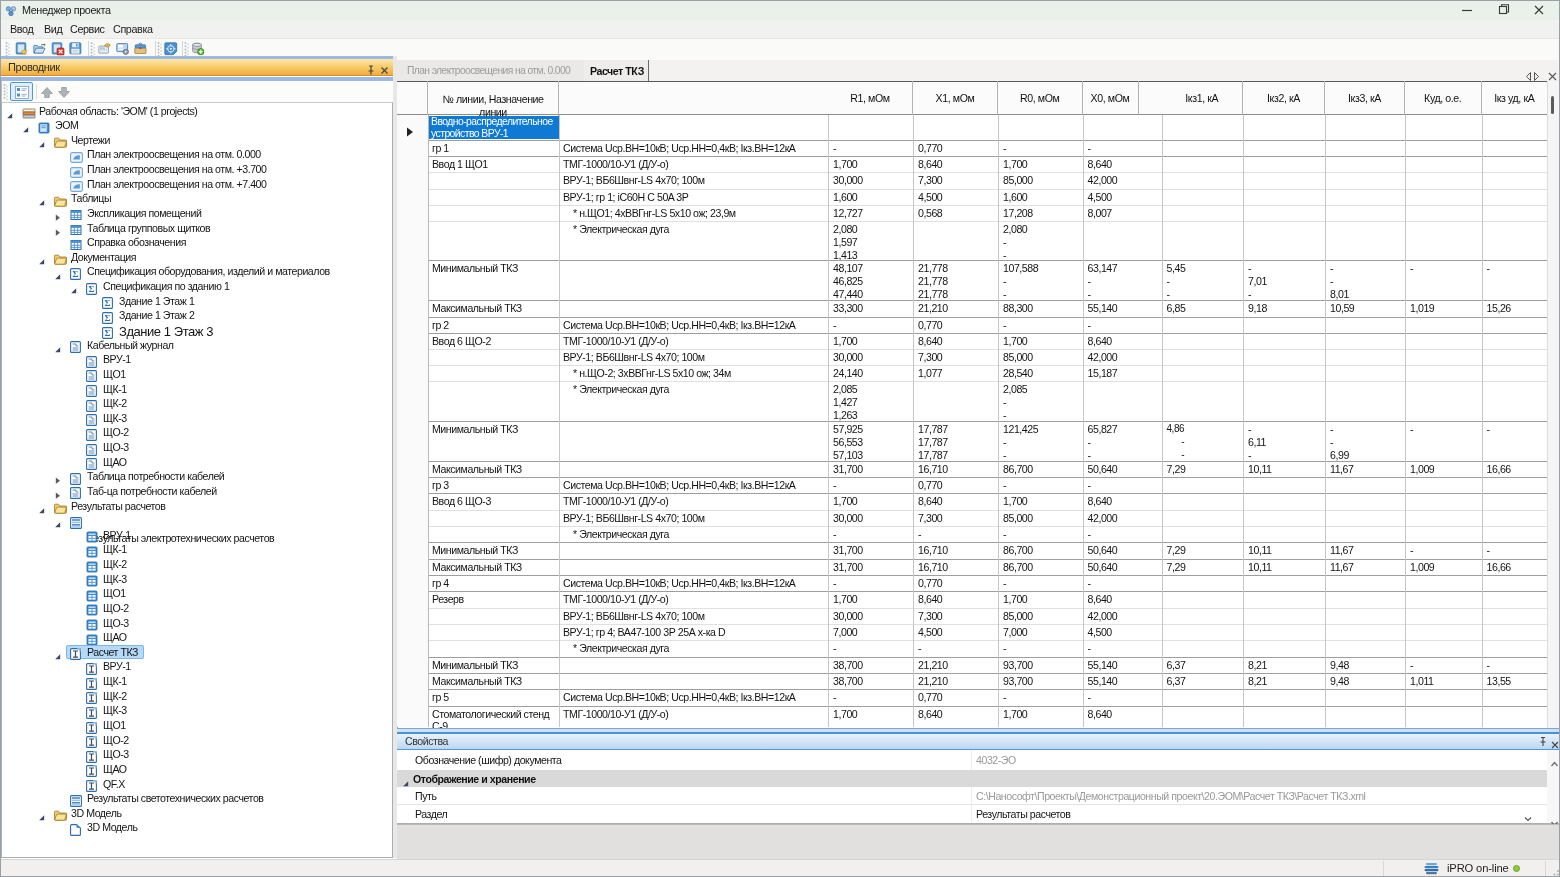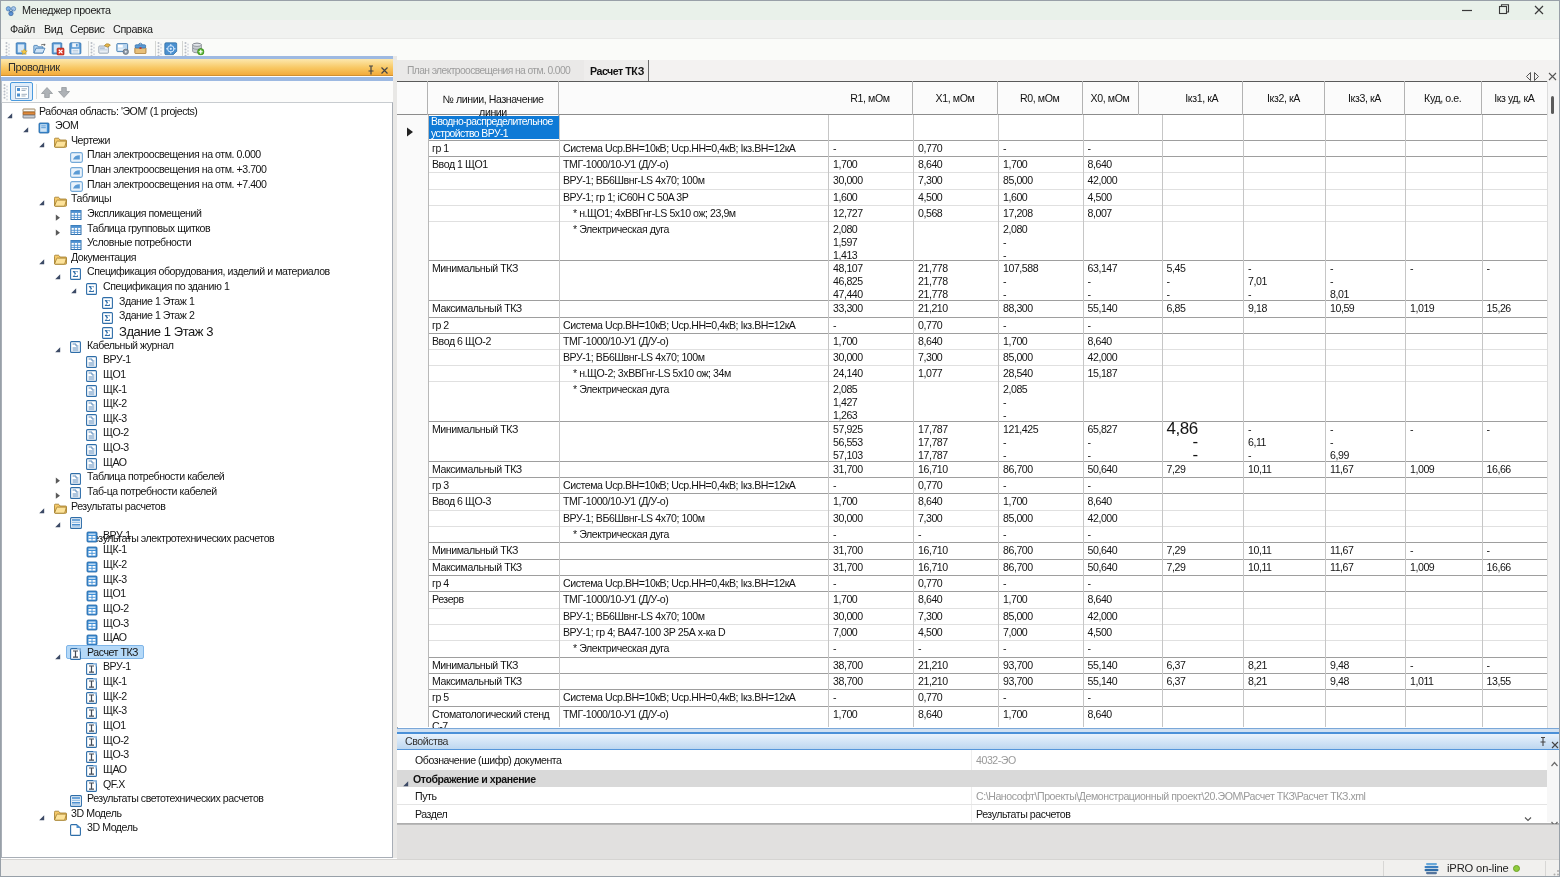--- a/index.html
+++ b/index.html
@@ -15,21 +15,21 @@
         <path d="M4.5 5 L7 9 M9.5 5 L7 9" stroke="#3b6ea5" stroke-width="0.8"></path>
       </svg></div>
 <div class="abs tx" style="left:21px;top:3px;font-size:10.8px;letter-spacing:-0.4px;color:#1b1b1b;">Менеджер проекта</div>
 <div class="abs" style="left:1456px;top:0px;"><svg width="100" height="19" viewBox="0 0 100 19">
         <path d="M5 9.5 L15 9.5" stroke="#3a3a3a" stroke-width="1.2"></path>
         <rect x="42.5" y="5.5" width="7" height="7" fill="none" stroke="#3a3a3a" stroke-width="1.1"></rect>
         <path d="M44.5 5.5 L44.5 3.8 L51.5 3.8 L51.5 11 L49.5 11" fill="none" stroke="#3a3a3a" stroke-width="1.1"></path>
         <path d="M78 5 L86 13 M86 5 L78 13" stroke="#3a3a3a" stroke-width="1.2"></path>
       </svg></div>
 <div class="abs" style="left:0;top:19px;width:1560px;height:18px;background:#f1f2f0;"></div>
-<div class="abs tx" style="left:9px;top:22px;font-size:10.8px;letter-spacing:-0.4px;color:#1b1b1b;">Файл</div>
+<div class="abs tx" style="left:9px;top:22px;font-size:10.8px;letter-spacing:-0.4px;color:#1b1b1b;">Ввод</div>
 <div class="abs tx" style="left:43px;top:22px;font-size:10.8px;letter-spacing:-0.4px;color:#1b1b1b;">Вид</div>
 <div class="abs tx" style="left:69px;top:22px;font-size:10.8px;letter-spacing:-0.4px;color:#1b1b1b;">Сервис</div>
 <div class="abs tx" style="left:112px;top:22px;font-size:10.8px;letter-spacing:-0.4px;color:#1b1b1b;">Справка</div>
 <div class="abs" style="left:0;top:37px;width:1560px;height:22px;background:#fafbf9;border-top:1px solid #e8e8e6;"></div>
 <div class="abs" style="left:4px;top:40px;"><svg width="6" height="18" viewBox="0 0 6 18">
         <circle cx="1.5" cy="2.0" r="1" fill="#b9bec6"></circle>
         <circle cx="4" cy="3.6" r="1" fill="#d8dce2"></circle>
         <circle cx="1.5" cy="5.2" r="1" fill="#b9bec6"></circle>
         <circle cx="4" cy="6.800000000000001" r="1" fill="#d8dce2"></circle>
         <circle cx="1.5" cy="8.4" r="1" fill="#b9bec6"></circle>
@@ -237,21 +237,21 @@
         <rect x="1" y="1.5" width="10" height="9" fill="#ffffff" stroke="#2e6da8" stroke-width="1"></rect>
         <rect x="1" y="1.5" width="10" height="2.4" fill="#4b8fd0"></rect>
         <path d="M1 6.3 L11 6.3 M4.3 3.9 L4.3 10.5 M7.6 3.9 L7.6 10.5 M1 8.4 L11 8.4" stroke="#4b8fd0" stroke-width="0.9" fill="none"></path>
       </svg></div>
 <div class="abs tx" style="left:86px;top:220.5px;font-size:10.6px;letter-spacing:-0.45px;color:#141414;">Таблица групповых щитков</div>
 <div class="abs" style="left:69px;top:235.7px;"><svg width="12" height="12" viewBox="0 0 12 12">
         <rect x="1" y="1.5" width="10" height="9" fill="#ffffff" stroke="#2e6da8" stroke-width="1"></rect>
         <rect x="1" y="1.5" width="10" height="2.4" fill="#4b8fd0"></rect>
         <path d="M1 6.3 L11 6.3 M4.3 3.9 L4.3 10.5 M7.6 3.9 L7.6 10.5 M1 8.4 L11 8.4" stroke="#4b8fd0" stroke-width="0.9" fill="none"></path>
       </svg></div>
-<div class="abs tx" style="left:86px;top:235.2px;font-size:10.6px;letter-spacing:-0.45px;color:#141414;">Условные потребности</div>
+<div class="abs tx" style="left:86px;top:235.2px;font-size:10.6px;letter-spacing:-0.45px;color:#141414;">Справка обозначения</div>
 <div class="abs" style="left:36px;top:250.9px;"><svg width="9" height="9" viewBox="0 0 9 9">
         <path d="M7.2 2.2 L7.2 7.2 L2.2 7.2 Z" fill="#3c4a66"></path>
       </svg></div>
 <div class="abs" style="left:53px;top:250.3px;"><svg width="13" height="11" viewBox="0 0 13 11">
         <path d="M0.5 2.5 L0.5 9.5 Q0.5 10.2 1.2 10.2 L11.8 10.2 Q12.5 10.2 12.5 9.5 L12.5 3.8 Q12.5 3 11.8 3 L6 3 L5 1.6 Q4.7 1.2 4.2 1.2 L1.2 1.2 Q0.5 1.2 0.5 2 Z" fill="#f5c96a" stroke="#a07a28" stroke-width="0.8"></path>
         <path d="M0.6 9.9 L2.6 4.6 Q2.8 4.1 3.4 4.1 L12.4 4.1 L10.8 9.6 Q10.6 10.2 10 10.2 L1.2 10.2 Z" fill="#fde39b" stroke="#a07a28" stroke-width="0.8"></path>
       </svg></div>
 <div class="abs tx" style="left:70px;top:249.8px;font-size:10.6px;letter-spacing:-0.45px;color:#141414;">Документация</div>
 <div class="abs" style="left:52px;top:265.5px;"><svg width="9" height="9" viewBox="0 0 9 9">
         <path d="M7.2 2.2 L7.2 7.2 L2.2 7.2 Z" fill="#3c4a66"></path>
@@ -820,21 +820,21 @@
 <div class="abs" style="left:1324.0px;top:420.0px;width:1px;height:40px;background:#c6c6c6;"></div>
 <div class="abs" style="left:1404.0px;top:420.0px;width:1px;height:40px;background:#c6c6c6;"></div>
 <div class="abs" style="left:1480.5px;top:420.0px;width:1px;height:40px;background:#c6c6c6;"></div>
 <div class="abs" style="left:396px;top:420.0px;width:31px;height:40px;background:#fafafa;"></div>
 <div class="abs" style="left:426.5px;top:420.0px;width:1px;height:40px;background:#b8b8b8;"></div>
 <div class="abs tx" style="left:431.0px;top:422.0px;font-size:10.6px;letter-spacing:-0.45px;color:#141414;">Минимальный ТКЗ</div>
 <div class="abs" style="left:832.0px;top:422.0px;font-size:10.6px;letter-spacing:-0.45px;line-height:12.9px;color:#141414;white-space:nowrap;">57,925<br>56,553<br>57,103</div>
 <div class="abs" style="left:917.0px;top:422.0px;font-size:10.6px;letter-spacing:-0.45px;line-height:12.9px;color:#141414;white-space:nowrap;">17,787<br>17,787<br>17,787</div>
 <div class="abs" style="left:1002.0px;top:422.0px;font-size:10.6px;letter-spacing:-0.45px;line-height:12.9px;color:#141414;white-space:nowrap;">121,425<br>-<br>-</div>
 <div class="abs" style="left:1086.5px;top:422.0px;font-size:10.6px;letter-spacing:-0.45px;line-height:12.9px;color:#141414;white-space:nowrap;">65,827<br>-<br>-</div>
-<div class="abs" style="left:1165.5px;top:422.0px;font-size:17px;letter-spacing:-0.45px;line-height:12.9px;color:#141414;white-space:nowrap;text-align:right;">4,86<br>-<br>-</div>
+<div class="abs" style="left:1165.5px;top:422.0px;font-size:10px;letter-spacing:-0.45px;line-height:12.9px;color:#141414;white-space:nowrap;text-align:right;">4,86<br>-<br>-</div>
 <div class="abs" style="left:1247.0px;top:422.0px;font-size:10.6px;letter-spacing:-0.45px;line-height:12.9px;color:#141414;white-space:nowrap;">-<br>6,11<br>-</div>
 <div class="abs" style="left:1329.0px;top:422.0px;font-size:10.6px;letter-spacing:-0.45px;line-height:12.9px;color:#141414;white-space:nowrap;">-<br>-<br>6,99</div>
 <div class="abs" style="left:1409.0px;top:422.0px;font-size:10.6px;letter-spacing:-0.45px;line-height:12.9px;color:#141414;white-space:nowrap;">-</div>
 <div class="abs" style="left:1485.5px;top:422.0px;font-size:10.6px;letter-spacing:-0.45px;line-height:12.9px;color:#141414;white-space:nowrap;">-</div>
 <div class="abs" style="left:396px;top:460.0px;width:1151.0px;height:1px;background:#9e9e9e;"></div>
 <div class="abs" style="left:427.0px;top:460.0px;width:1px;height:16px;background:#c6c6c6;"></div>
 <div class="abs" style="left:558.0px;top:460.0px;width:1px;height:16px;background:#c6c6c6;"></div>
 <div class="abs" style="left:827.0px;top:460.0px;width:1px;height:16px;background:#c6c6c6;"></div>
 <div class="abs" style="left:912.0px;top:460.0px;width:1px;height:16px;background:#c6c6c6;"></div>
 <div class="abs" style="left:997.0px;top:460.0px;width:1px;height:16px;background:#c6c6c6;"></div>
@@ -1154,21 +1154,21 @@
 <div class="abs" style="left:912.0px;top:704.5px;width:1px;height:21.5px;background:#c6c6c6;"></div>
 <div class="abs" style="left:997.0px;top:704.5px;width:1px;height:21.5px;background:#c6c6c6;"></div>
 <div class="abs" style="left:1081.5px;top:704.5px;width:1px;height:21.5px;background:#c6c6c6;"></div>
 <div class="abs" style="left:1160.5px;top:704.5px;width:1px;height:21.5px;background:#c6c6c6;"></div>
 <div class="abs" style="left:1242.0px;top:704.5px;width:1px;height:21.5px;background:#c6c6c6;"></div>
 <div class="abs" style="left:1324.0px;top:704.5px;width:1px;height:21.5px;background:#c6c6c6;"></div>
 <div class="abs" style="left:1404.0px;top:704.5px;width:1px;height:21.5px;background:#c6c6c6;"></div>
 <div class="abs" style="left:1480.5px;top:704.5px;width:1px;height:21.5px;background:#c6c6c6;"></div>
 <div class="abs" style="left:396px;top:704.5px;width:31px;height:21.5px;background:#fafafa;"></div>
 <div class="abs" style="left:426.5px;top:704.5px;width:1px;height:21.5px;background:#b8b8b8;"></div>
-<div class="abs" style="left:431.0px;top:706.5px;width:126px;font-size:10.6px;letter-spacing:-0.45px;line-height:12.9px;color:#141414;">Стоматологический стенд С-7</div>
+<div class="abs" style="left:431.0px;top:706.5px;width:126px;font-size:10.6px;letter-spacing:-0.45px;line-height:12.9px;color:#141414;">Стоматологический стенд С-9</div>
 <div class="abs tx" style="left:562.0px;top:706.5px;font-size:10.6px;letter-spacing:-0.45px;color:#141414;">ТМГ-1000/10-У1 (Д/У-о)</div>
 <div class="abs" style="left:832.0px;top:706.5px;font-size:10.6px;letter-spacing:-0.45px;line-height:12.9px;color:#141414;white-space:nowrap;">1,700</div>
 <div class="abs" style="left:917.0px;top:706.5px;font-size:10.6px;letter-spacing:-0.45px;line-height:12.9px;color:#141414;white-space:nowrap;">8,640</div>
 <div class="abs" style="left:1002.0px;top:706.5px;font-size:10.6px;letter-spacing:-0.45px;line-height:12.9px;color:#141414;white-space:nowrap;">1,700</div>
 <div class="abs" style="left:1086.5px;top:706.5px;font-size:10.6px;letter-spacing:-0.45px;line-height:12.9px;color:#141414;white-space:nowrap;">8,640</div>
 <div class="abs" style="left:1546px;top:80px;width:14px;height:647px;background:#f5f5f5;border-left:1px solid #dcdcdc;"></div>
 <div class="abs" style="left:1550px;top:95px;width:3px;height:18px;background:#5a5a5a;border-radius:1.5px;"></div>
 <div class="abs" style="left:396px;top:727px;width:1164px;height:4px;background:#cfe0f2;border-top:1px solid #7aa7d8;"></div>
 <div class="abs" style="left:396px;top:731px;width:1164px;height:17.5px;background:linear-gradient(#e8f2fc,#bdd7f0);border-top:2px solid #4a90d8;border-bottom:1px solid #5596da;"></div>
 <div class="abs tx" style="left:404px;top:734px;font-size:10.6px;letter-spacing:-0.45px;color:#333;">Свойства</div>

